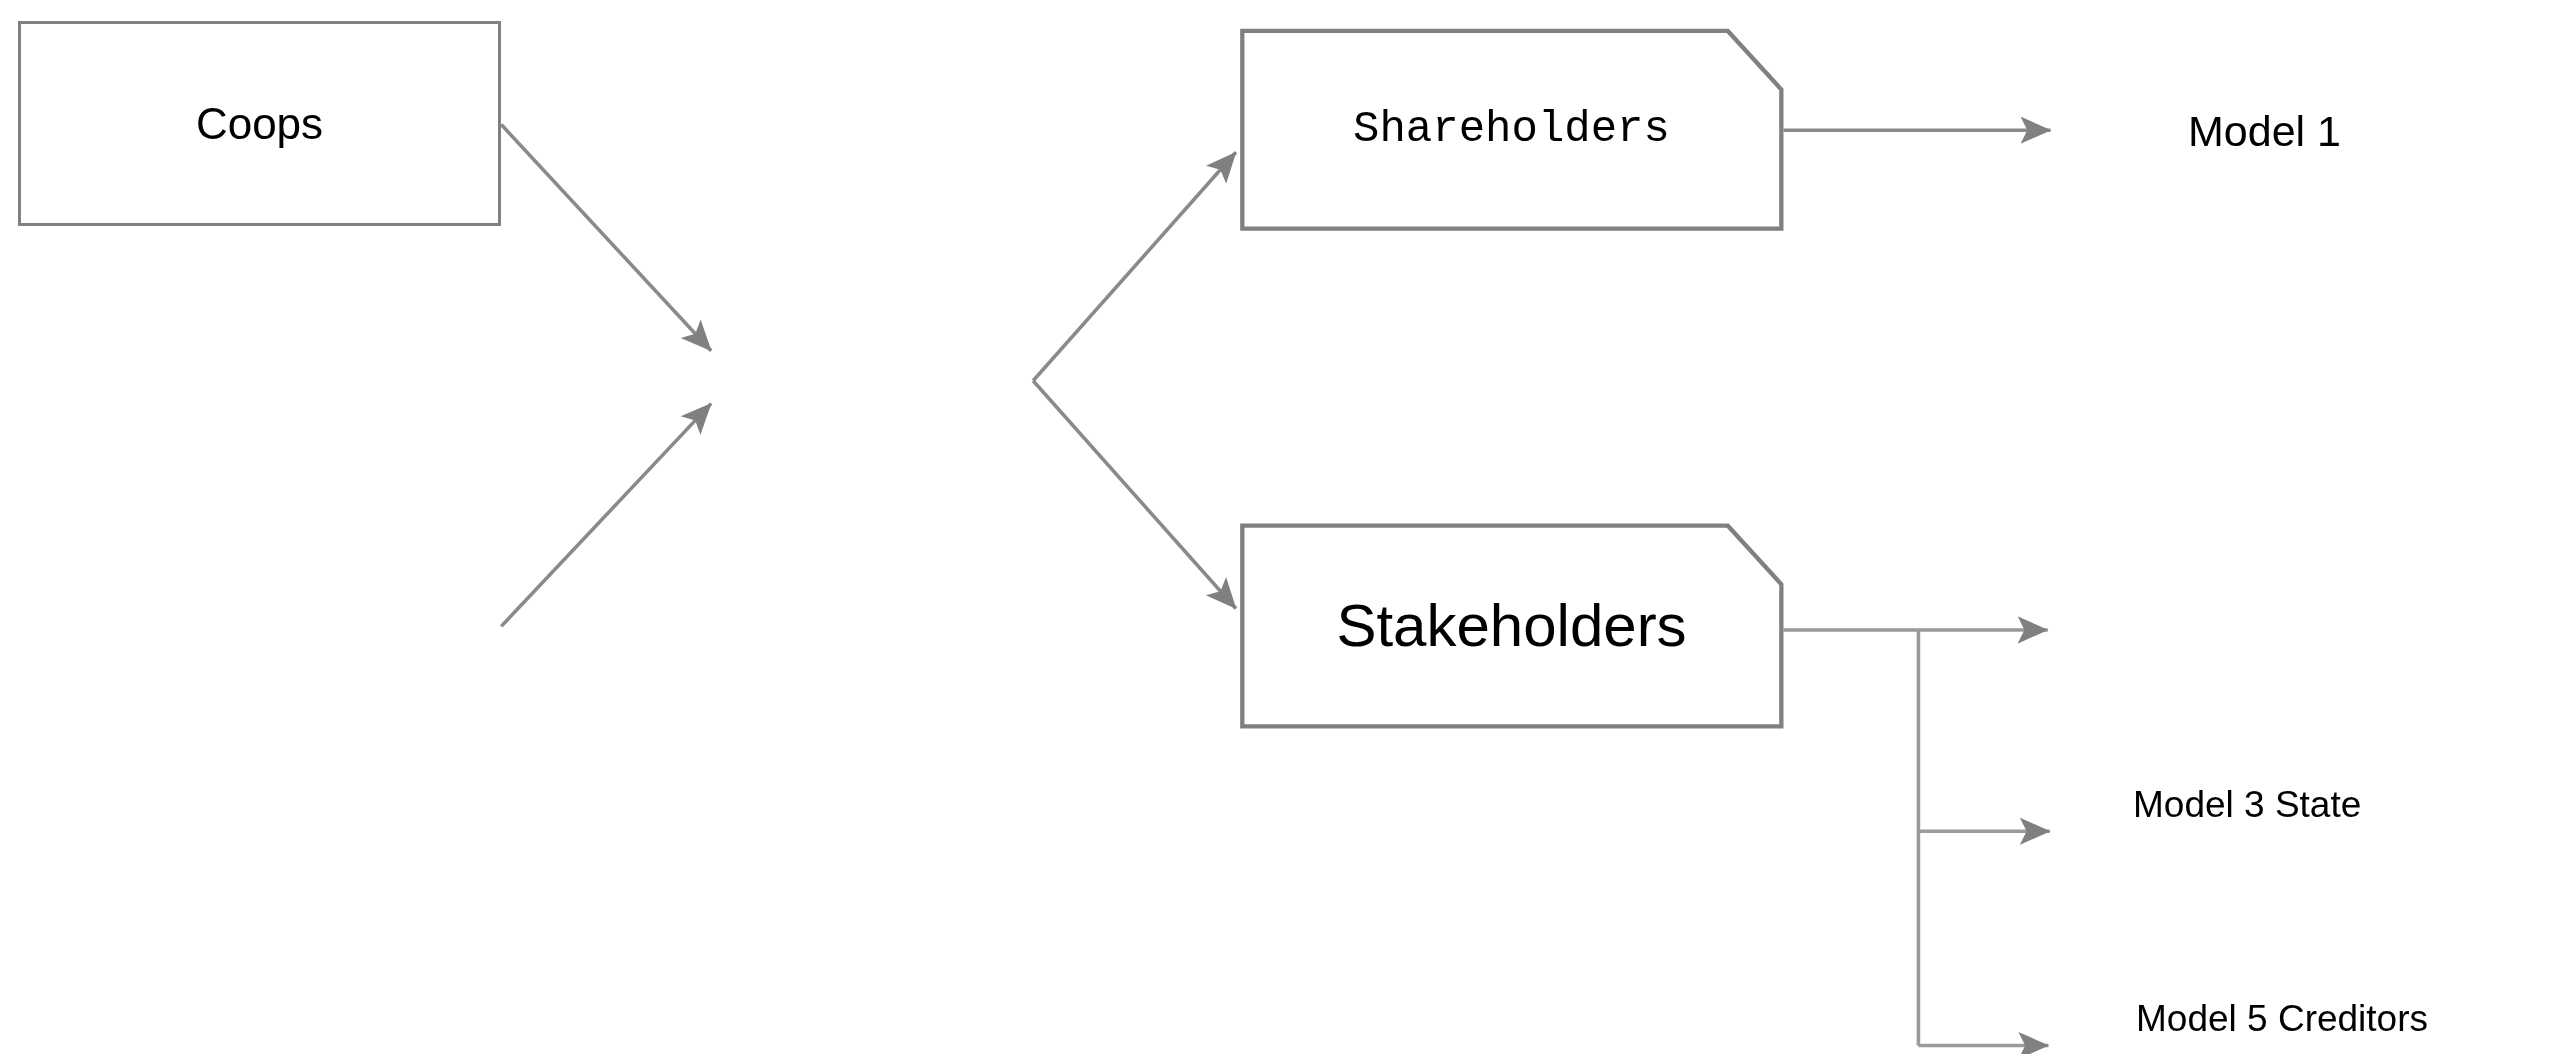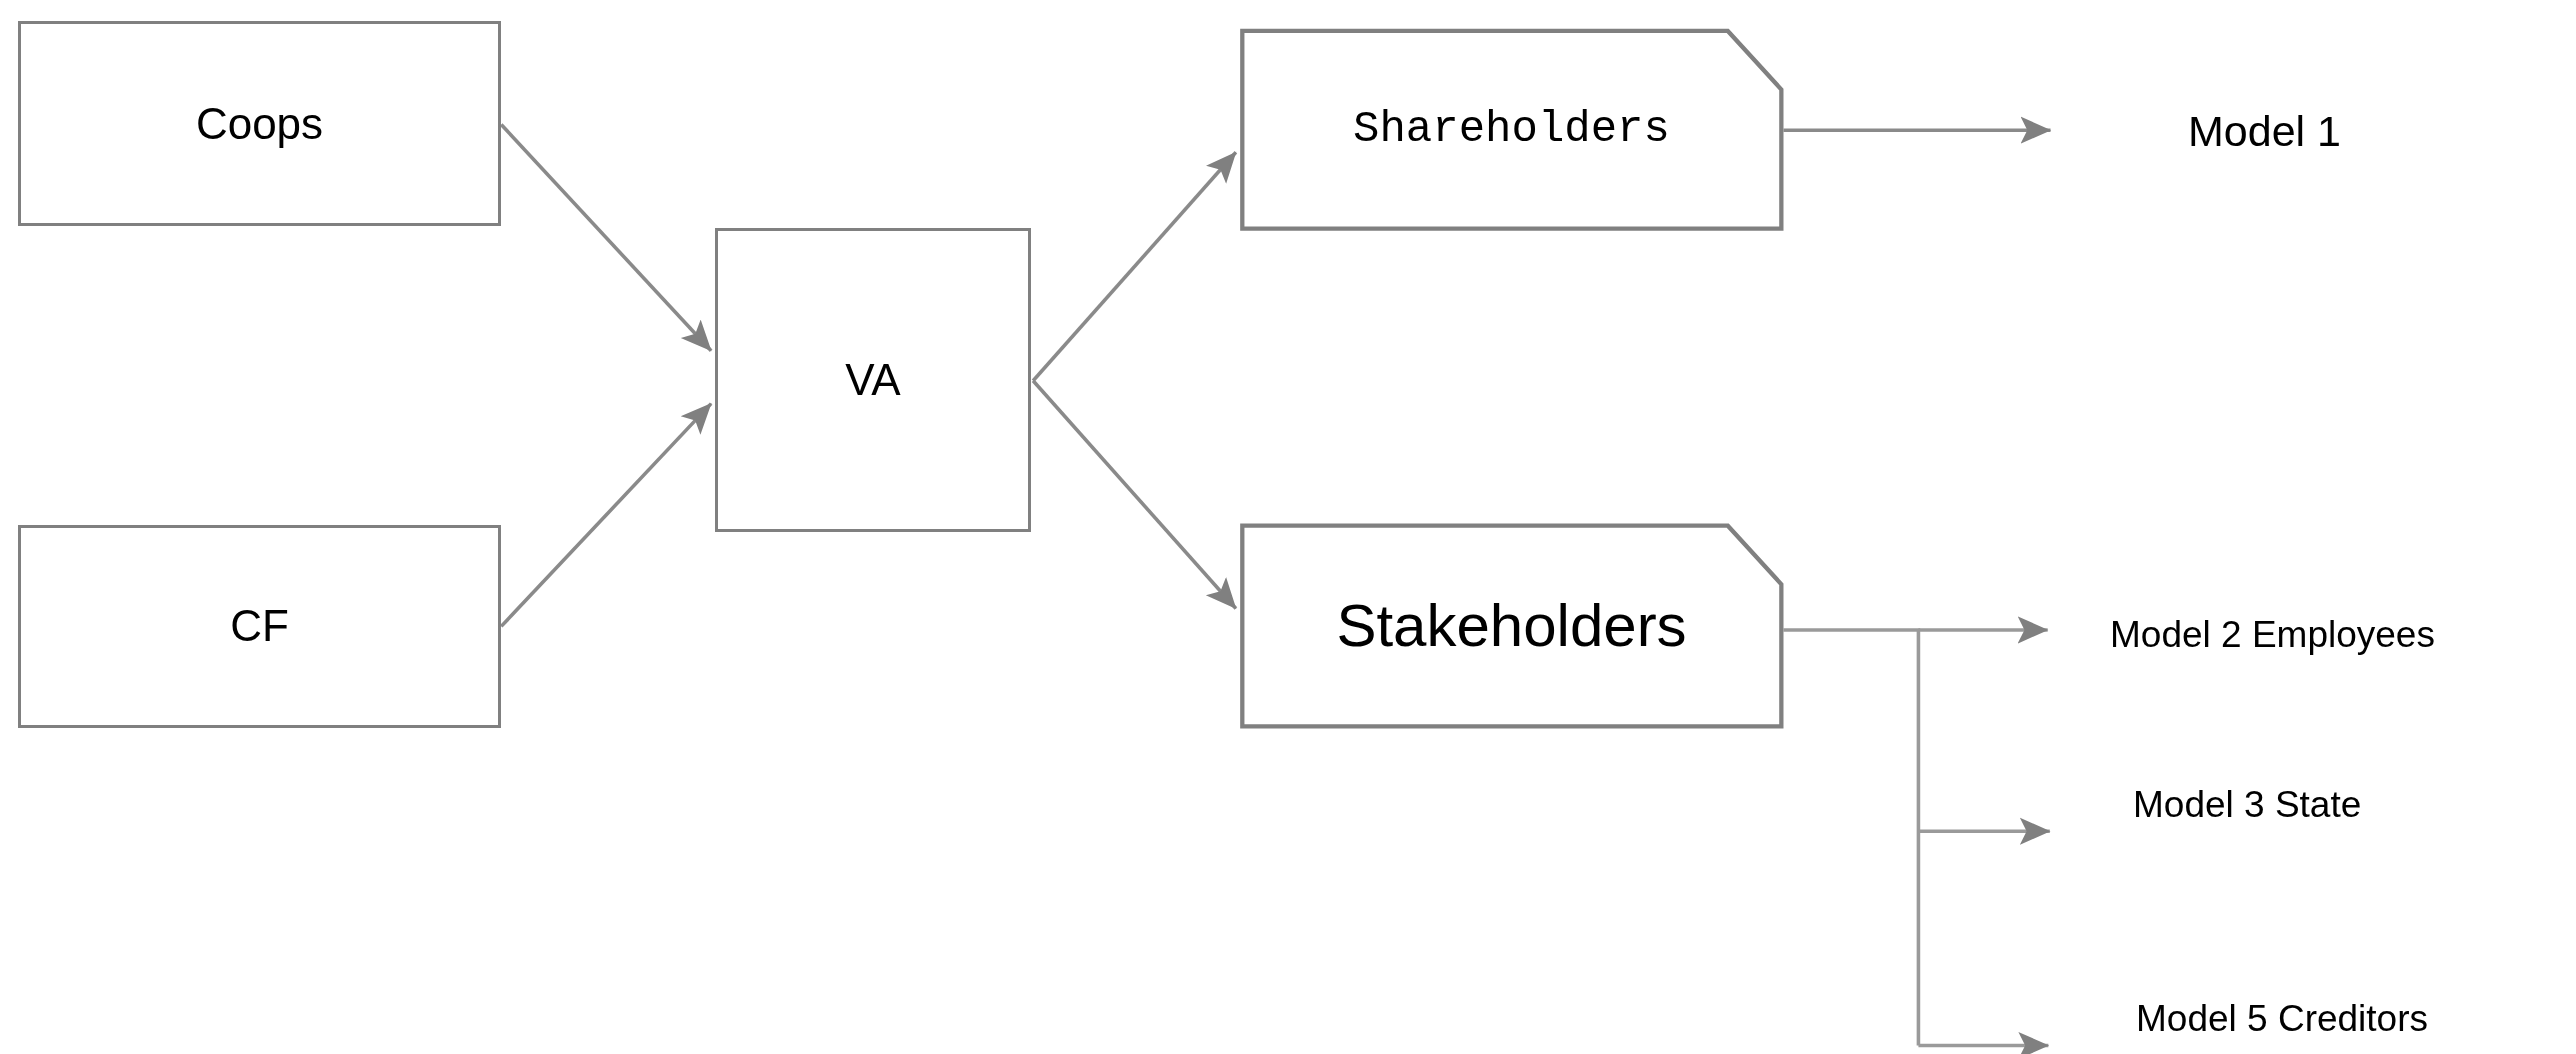--- a/index.html
+++ b/index.html
@@ -121,35 +121,28 @@
 
     <path d="M1740,43 L2420,43 L2495,125 L2495,320 L1740,320 Z" fill="#ffffff" stroke="#808080" stroke-width="6" stroke-linejoin="miter"></path>
 
     <path d="M1740,736 L2420,736 L2495,818 L2495,1017 L1740,1017 Z" fill="#ffffff" stroke="#808080" stroke-width="6" stroke-linejoin="miter"></path>
   </svg>
 
   <div class="node rect" id="node-coops">
     <span class="node-label">Coops</span>
   </div>
 
-  <div class="node rect" id="node-cf">
-    <span class="node-label">CF</span>
-  </div>
 
-  <div class="node rect" id="node-va">
-    <span class="node-label">VA</span>
-  </div>
 
   <div class="node note" id="node-shareholders">
     <span class="node-label">Shareholders</span>
   </div>
 
   <div class="node note" id="node-stakeholders">
     <span class="node-label">Stakeholders</span>
   </div>
 
   <div class="out-label" id="label-model1">Model 1</div>
-  <div class="out-label" id="label-model2">Model 2 Employees</div>
   <div class="out-label" id="label-model3">Model 3 State</div>
   <div class="out-label" id="label-model4">Model 5 Creditors</div>
 
 </div>
 
 
 </body></html>

